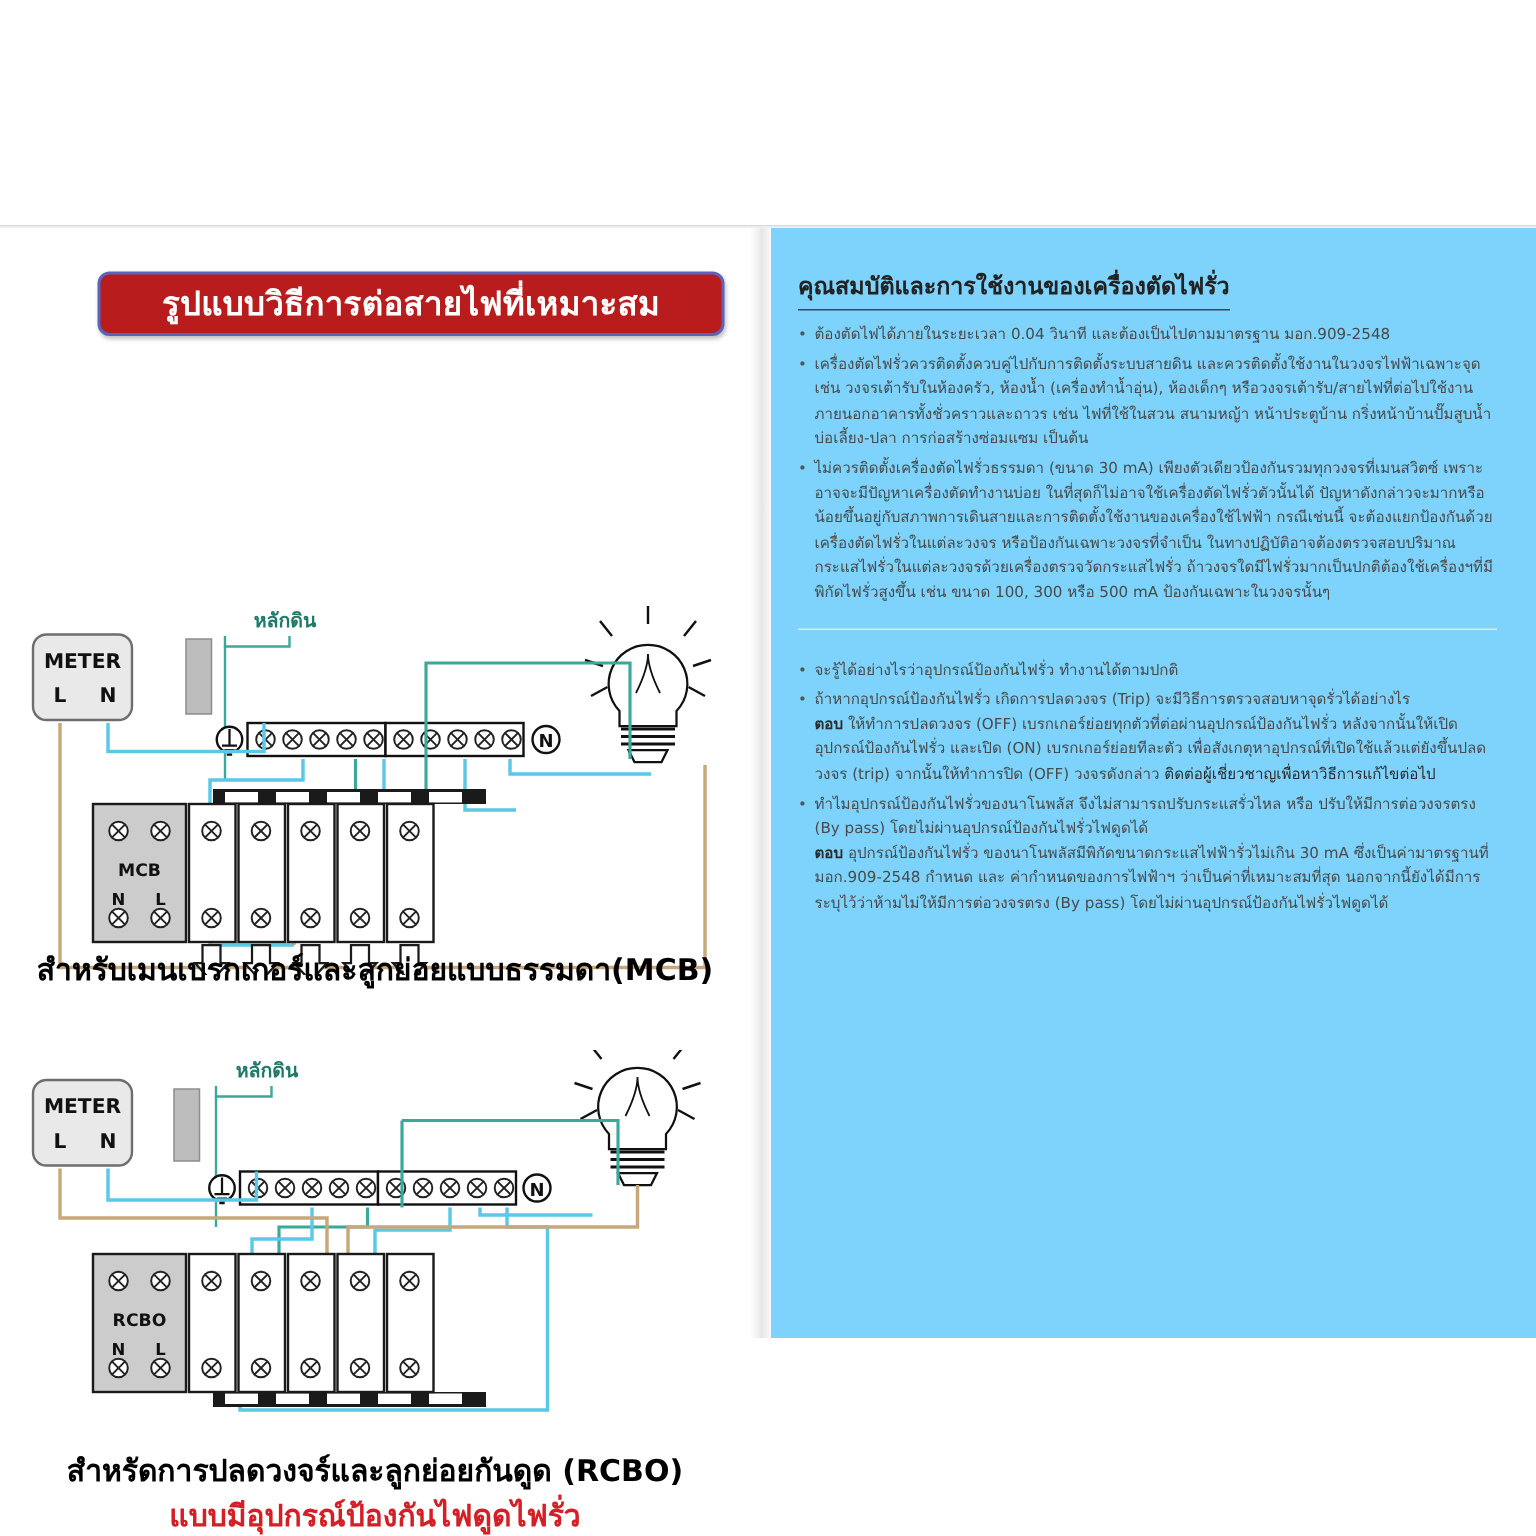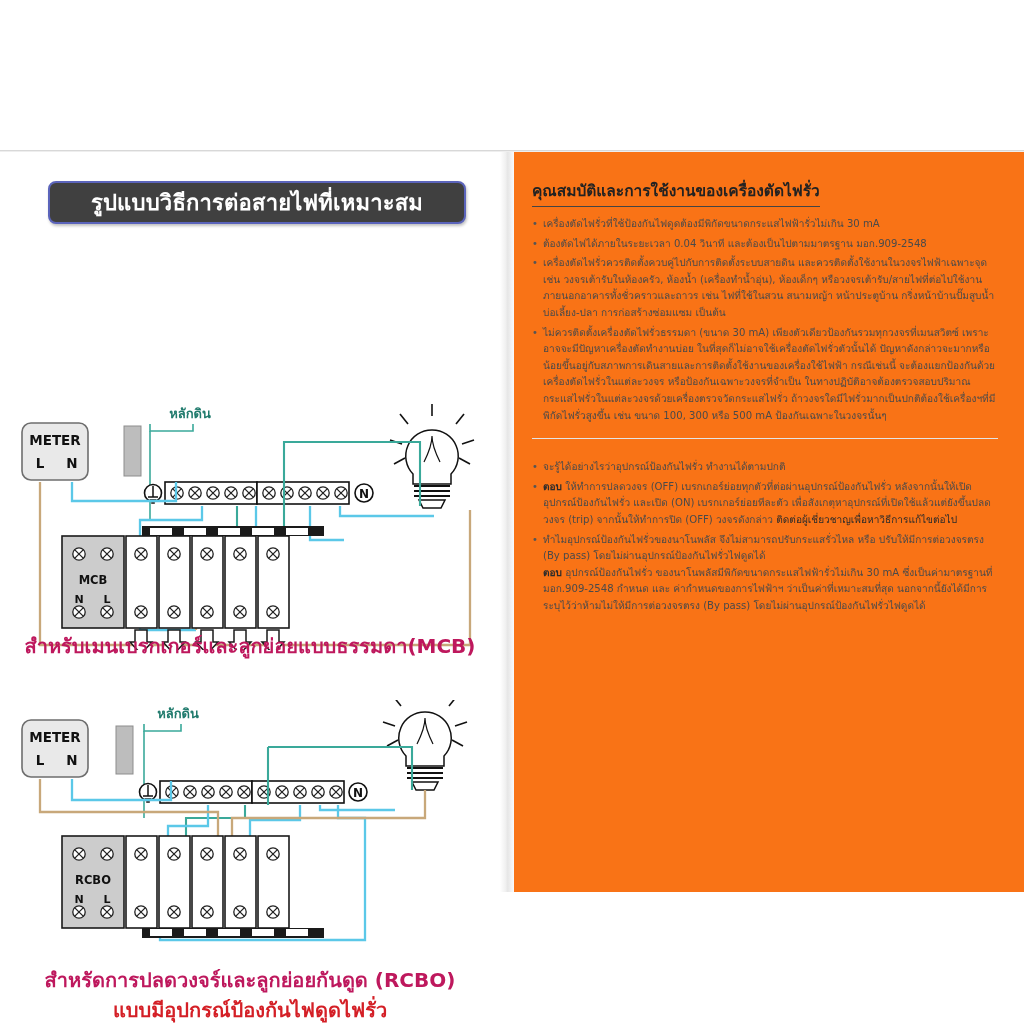--- a/index.html
+++ b/index.html
@@ -28,47 +28,47 @@
     background:#ffffff;
     flex:0 0 500px;
   }
   .divider{
     width:14px;flex:0 0 14px;height:740px;
     background:linear-gradient(to right,#ffffff 0%,#f0f0f0 40%,#e6e6e6 55%,#fafafa 100%);
   }
   .right-panel{
     position:relative;
     flex:1 1 auto;height:740px;
-    background:#f97316;
+    background:#7dd3fc;
     padding:26px 26px 0 18px;
     box-sizing:border-box;
   }
 
   
   .title-banner{
-    position:absolute;left:48px;top:181px;
+    position:absolute;left:65px;top:181px;
     width:414px;height:39px;
-    background:#404040;
+    background:#b91c1c;
     border-radius:8px;
     border:2px solid #5b64bb;
     box-shadow:1px 2px 3px rgba(0,0,0,.25);
     display:flex;align-items:center;justify-content:center;
     z-index:6;
   }
   .title-banner span{
     color:#ffffff;font-size:22px;font-weight:bold;letter-spacing:.2px;
     white-space:nowrap;
   }
   .diagram{position:absolute;left:0;margin-top:20px;}
   .dg1{top:228px;width:500px;height:250px;}
   .dg2{top:528px;width:500px;height:252px;}
 
   .cap{
     position:absolute;left:0;width:500px;text-align:center;
-    font-size:20px;font-weight:bold;color:#be185d;white-space:nowrap;
+    font-size:20px;font-weight:bold;color:#000000;white-space:nowrap;
   }
   .cap1{top:478px;}
   .cap2{top:812px;}
   .cap3{top:842px;color:#d41f26;}
 
   
   .sect{margin-bottom:6px;}
   .sect-head{
     font-size:15.5px;font-weight:bold;color:#222;
     border-bottom:1.6px solid #444;
@@ -361,35 +361,35 @@
       <div class="cap cap3">แบบมีอุปกรณ์ป้องกันไฟดูดไฟรั่ว</div>
     </div>
 
     <div class="divider"></div>
 
     <div class="right-panel">
 
       <div class="sect">
         <div class="sect-head">คุณสมบัติและการใช้งานของเครื่องตัดไฟรั่ว</div>
         <ul class="bul">
-          <li>เครื่องตัดไฟรั่วที่ใช้ป้องกันไฟดูดต้องมีพิกัดขนาดกระแสไฟฟ้ารั่วไม่เกิน 30 mA</li>
           <li>ต้องตัดไฟได้ภายในระยะเวลา 0.04 วินาที และต้องเป็นไปตามมาตรฐาน มอก.909-2548</li>
           <li>เครื่องตัดไฟรั่วควรติดตั้งควบคู่ไปกับการติดตั้งระบบสายดิน และควรติดตั้งใช้งานในวงจรไฟฟ้าเฉพาะจุดเช่น วงจรเต้ารับในห้องครัว, ห้องน้ำ (เครื่องทำน้ำอุ่น), ห้องเด็กๆ หรือวงจรเต้ารับ/สายไฟที่ต่อไปใช้งานภายนอกอาคารทั้งชั่วคราวและถาวร เช่น ไฟที่ใช้ในสวน สนามหญ้า หน้าประตูบ้าน กริ่งหน้าบ้านปั๊มสูบน้ำ บ่อเลี้ยง-ปลา การก่อสร้างซ่อมแซม เป็นต้น</li>
           <li>ไม่ควรติดตั้งเครื่องตัดไฟรั่วธรรมดา (ขนาด 30 mA) เพียงตัวเดียวป้องกันรวมทุกวงจรที่เมนสวิตซ์ เพราะอาจจะมีปัญหาเครื่องตัดทำงานบ่อย ในที่สุดก็ไม่อาจใช้เครื่องตัดไฟรั่วตัวนั้นได้ ปัญหาดังกล่าวจะมากหรือน้อยขึ้นอยู่กับสภาพการเดินสายและการติดตั้งใช้งานของเครื่องใช้ไฟฟ้า กรณีเช่นนี้ จะต้องแยกป้องกันด้วยเครื่องตัดไฟรั่วในแต่ละวงจร หรือป้องกันเฉพาะวงจรที่จำเป็น ในทางปฏิบัติอาจต้องตรวจสอบปริมาณกระแสไฟรั่วในแต่ละวงจรด้วยเครื่องตรวจวัดกระแสไฟรั่ว ถ้าวงจรใดมีไฟรั่วมากเป็นปกติต้องใช้เครื่องฯที่มีพิกัดไฟรั่วสูงขึ้น เช่น ขนาด 100, 300 หรือ 500 mA ป้องกันเฉพาะในวงจรนั้นๆ</li>
         </ul>
       </div>
 
       <div class="qa-sep"></div>
 
       <div class="sect qa-head">
         <ul class="bul">
           <li>
             <span>จะรู้ได้อย่างไรว่าอุปกรณ์ป้องกันไฟรั่ว ทำงานได้ตามปกติ</span>
           </li>
           <li>
+            <span>ถ้าหากอุปกรณ์ป้องกันไฟรั่ว เกิดการปลดวงจร (Trip) จะมีวิธีการตรวจสอบหาจุดรั่วได้อย่างไร</span>
             <span class="ans">
               <b>ตอบ</b>
               <span>ให้ทำการปลดวงจร (OFF) เบรกเกอร์ย่อยทุกตัวที่ต่อผ่านอุปกรณ์ป้องกันไฟรั่ว หลังจากนั้นให้เปิดอุปกรณ์ป้องกันไฟรั่ว และเปิด (ON) เบรกเกอร์ย่อยทีละตัว เพื่อสังเกตุหาอุปกรณ์ที่เปิดใช้แล้วแต่ยังขึ้นปลดวงจร (trip) จากนั้นให้ทำการปิด (OFF) วงจรดังกล่าว </span><span class="hl">ติดต่อผู้เชี่ยวชาญเพื่อหาวิธีการแก้ไขต่อไป</span>
             </span>
           </li>
           <li>
             <span>ทำไมอุปกรณ์ป้องกันไฟรั่วของนาโนพลัส จึงไม่สามารถปรับกระแสรั่วไหล หรือ ปรับให้มีการต่อวงจรตรง (By pass) โดยไม่ผ่านอุปกรณ์ป้องกันไฟรั่วไฟดูดได้</span>
             <span class="ans">
               <b>ตอบ</b>
               <span>อุปกรณ์ป้องกันไฟรั่ว ของนาโนพลัสมีพิกัดขนาดกระแสไฟฟ้ารั่วไม่เกิน 30 mA ซึ่งเป็นค่ามาตรฐานที่ มอก.909-2548 กำหนด และ ค่ากำหนดของการไฟฟ้าฯ ว่าเป็นค่าที่เหมาะสมที่สุด นอกจากนี้ยังได้มีการระบุไว้ว่าห้ามไม่ให้มีการต่อวงจรตรง (By pass) โดยไม่ผ่านอุปกรณ์ป้องกันไฟรั่วไฟดูดได้</span><span class="hl"></span>

